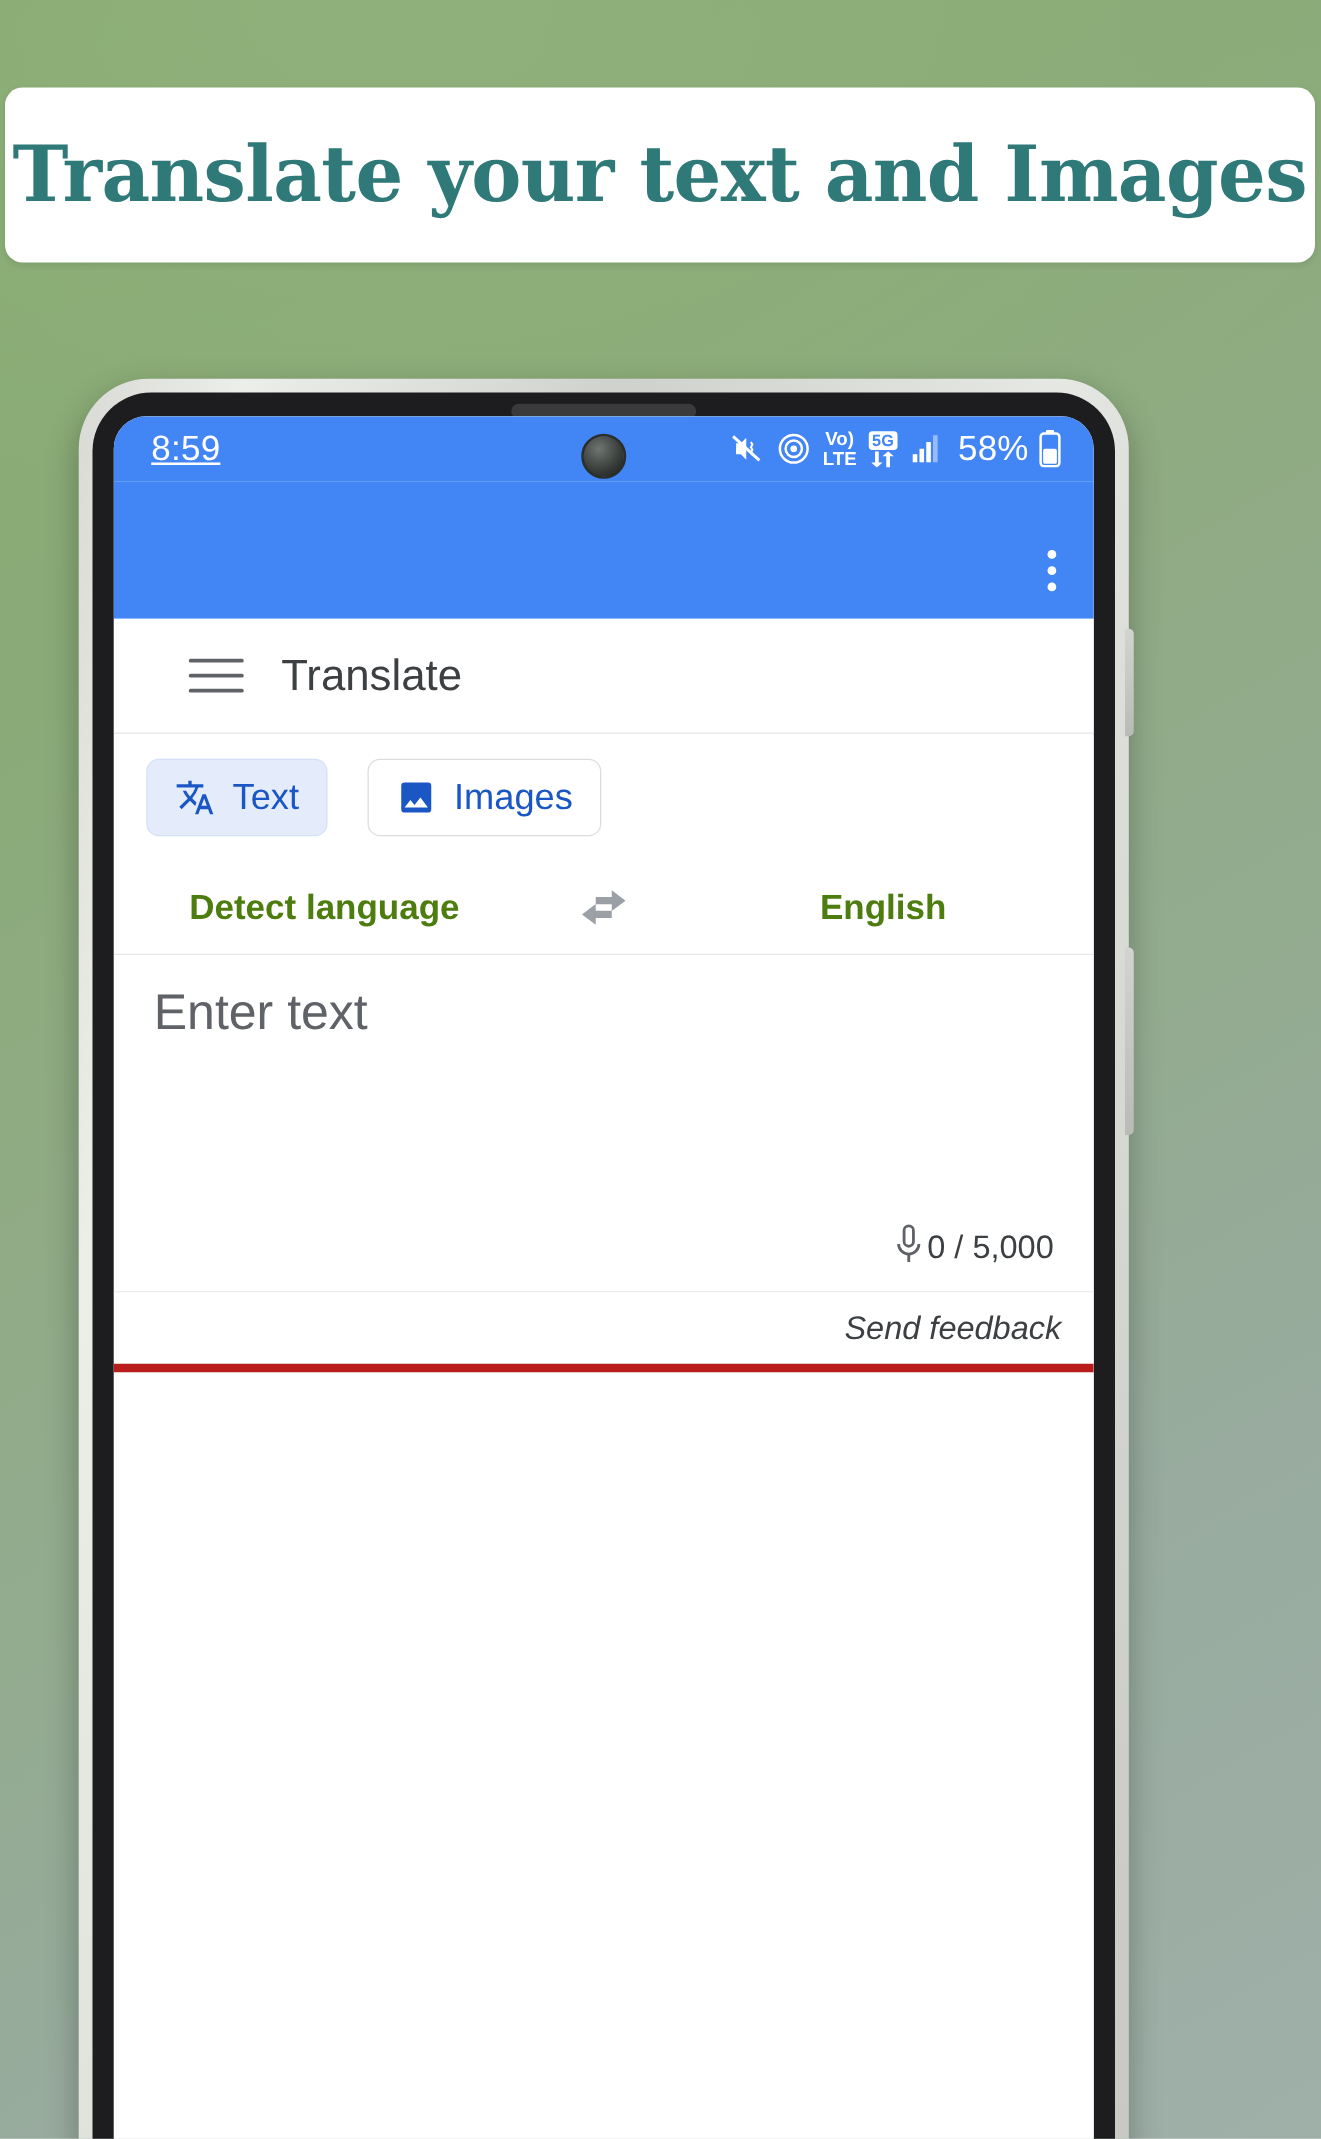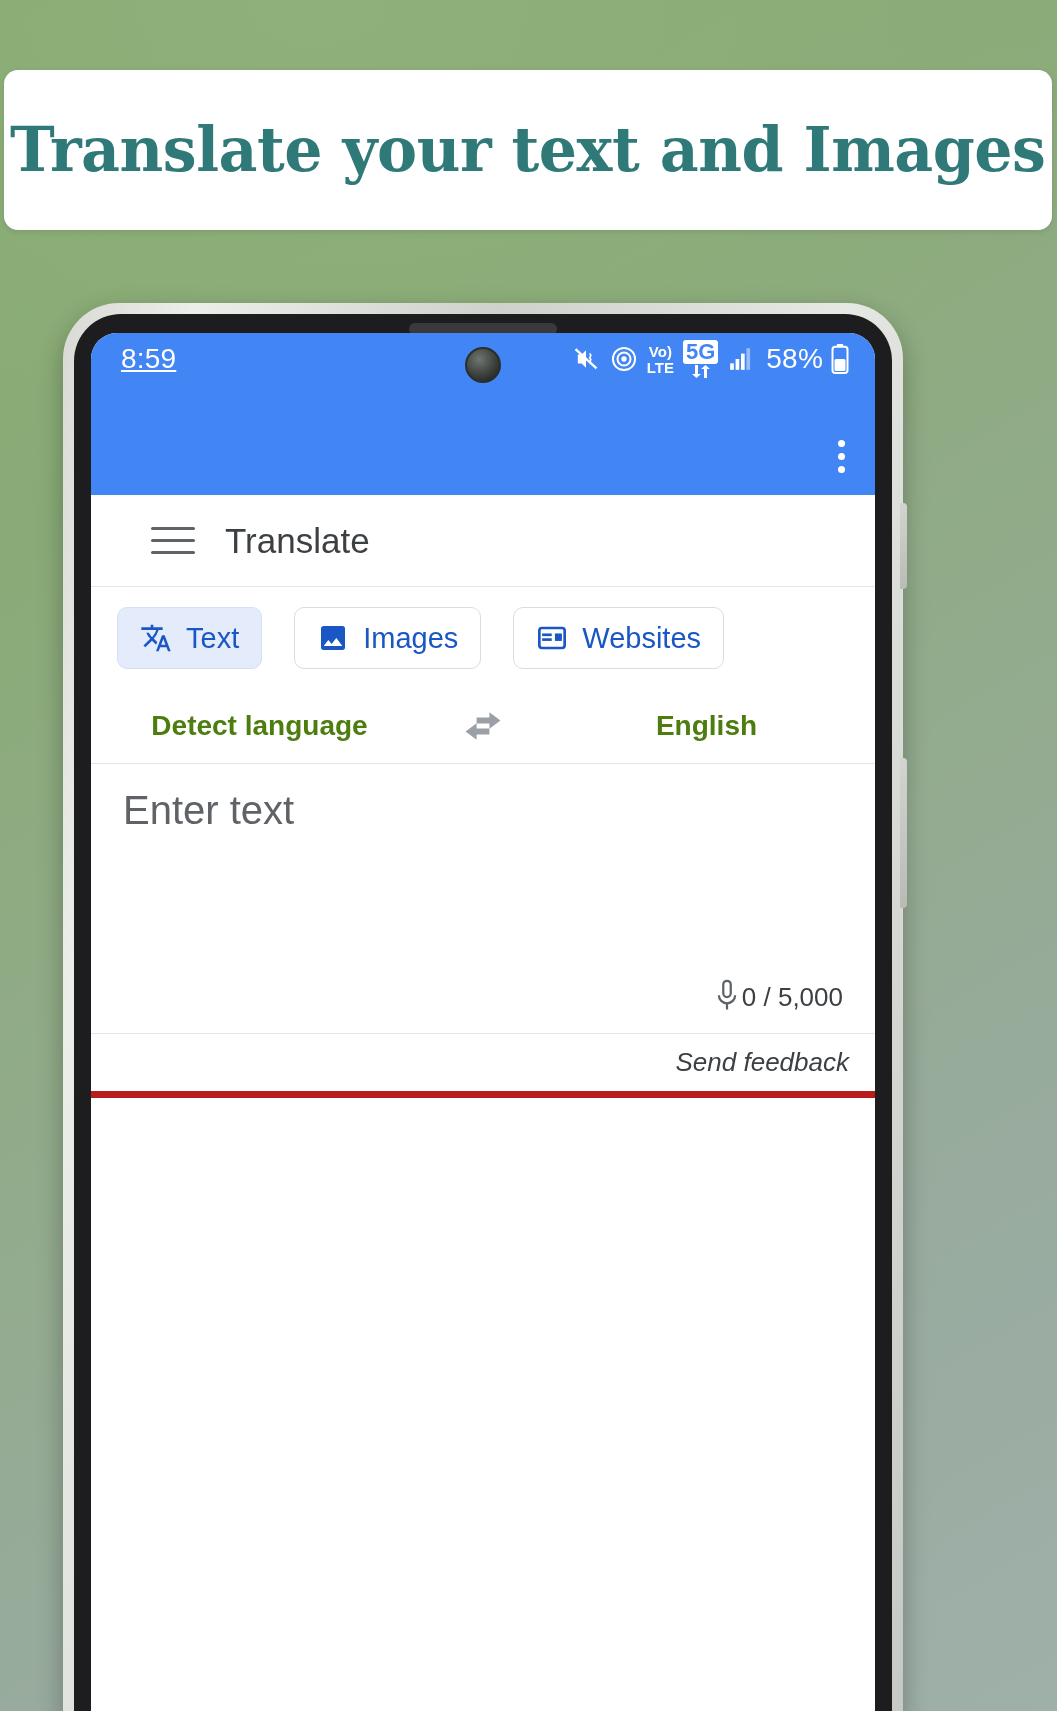--- a/index.html
+++ b/index.html
@@ -7,21 +7,21 @@
   body {
     font-family:"Liberation Sans", sans-serif;
     background:
       radial-gradient(ellipse 1400px 900px at 30% 0%, #8fb07a 0%, rgba(143,176,122,0) 60%),
       linear-gradient(150deg, #86a96f 0%, #8aab78 25%, #93ab8e 55%, #98ab9e 75%, #9fb0a9 100%);
     position:relative;
   }
 
   
   #banner {
-    position:absolute; left:4px; top:70px; width:1048px; height:160px;
+    position:absolute; left:4px; top:70px; width:1048px; height:140px;
     background:#ffffff; border-radius:14px;
     box-shadow:0 2px 6px rgba(0,0,0,0.10);
     display:flex; align-items:center; justify-content:center;
     overflow:hidden;
   }
   #banner-text {
     font-family:"DejaVu Serif", serif;
     font-weight:bold;
     font-size:62px;
     color:#2f7a78;
@@ -210,21 +210,21 @@
           <circle cx="12" cy="12" r="5.6" fill="none" stroke="#fff" stroke-width="1.7"></circle>
           <circle cx="12" cy="12" r="2.3" fill="#fff"></circle>
         </svg>
 
         <span style="display:flex;flex-direction:column;align-items:center;line-height:1;">
           <span style="font-size:15px;font-weight:bold;">Vo)</span>
           <span style="font-size:15px;font-weight:bold;margin-top:1px;">LTE</span>
         </span>
 
         <span style="display:flex;flex-direction:column;align-items:center;line-height:1;">
-          <span style="font-size:22px;font-weight:bold;color:#4285f4;background:#fff;border-radius:3px;padding:1px 3px;">5G</span>
+          <span style="font-size:13px;font-weight:bold;color:#4285f4;background:#fff;border-radius:3px;padding:1px 3px;">5G</span>
           <svg width="24" height="13" viewBox="0 0 24 13" style="margin-top:1px;">
             <path fill="#fff" d="M6 0v9H3l4.5 4L12 9H9V0z"></path>
             <path fill="#fff" d="M18 13V4h3L16.5 0 12 4h3v9z"></path>
           </svg>
         </span>
 
         <svg class="sicon" width="28" height="26" viewBox="0 0 24 24">
           <rect x="2" y="16" width="3.4" height="6" fill="#fff"></rect>
           <rect x="7" y="12" width="3.4" height="10" fill="#fff"></rect>
           <rect x="12" y="7" width="3.4" height="15" fill="#fff"></rect>
@@ -268,29 +268,20 @@
         <span class="chip-label">Text</span>
       </div>
 
       <div class="chip">
         <svg width="32" height="32" viewBox="0 0 24 24">
           <path fill="#1a56c4" d="M21 19V5a2 2 0 0 0-2-2H5a2 2 0 0 0-2 2v14a2 2 0 0 0 2 2h14a2 2 0 0 0 2-2zM8.5 13.5l2.5 3.01L14.5 12l4.5 6H5l3.5-4.5z"></path>
         </svg>
         <span class="chip-label">Images</span>
       </div>
 
-      <div class="chip">
-        <svg width="32" height="32" viewBox="0 0 24 24">
-          <rect x="2.5" y="4.5" width="19" height="15" rx="2" fill="none" stroke="#1a56c4" stroke-width="2"></rect>
-          <rect x="4.6" y="8.6" width="7.2" height="2" fill="#1a56c4"></rect>
-          <rect x="4.6" y="12.2" width="7.2" height="2" fill="#1a56c4"></rect>
-          <rect x="14.2" y="8.6" width="5.2" height="5.6" fill="#1a56c4"></rect>
-        </svg>
-        <span class="chip-label">Websites</span>
-      </div>
     </div>
 
     <div id="lang-row">
       <div class="lang-btn">Detect language</div>
       <div id="swap-btn">
         <svg width="44" height="30" viewBox="0 0 24 16">
           <path fill="#9aa0a6" d="M15.5 0.5 21.5 5l-6 4.5V6.6H8.5V3.4h7V0.5z"></path>
           <path fill="#9aa0a6" d="M8.5 6.5 2.5 11l6 4.5v-2.9h7V9.4h-7V6.5z"></path>
         </svg>
       </div>

